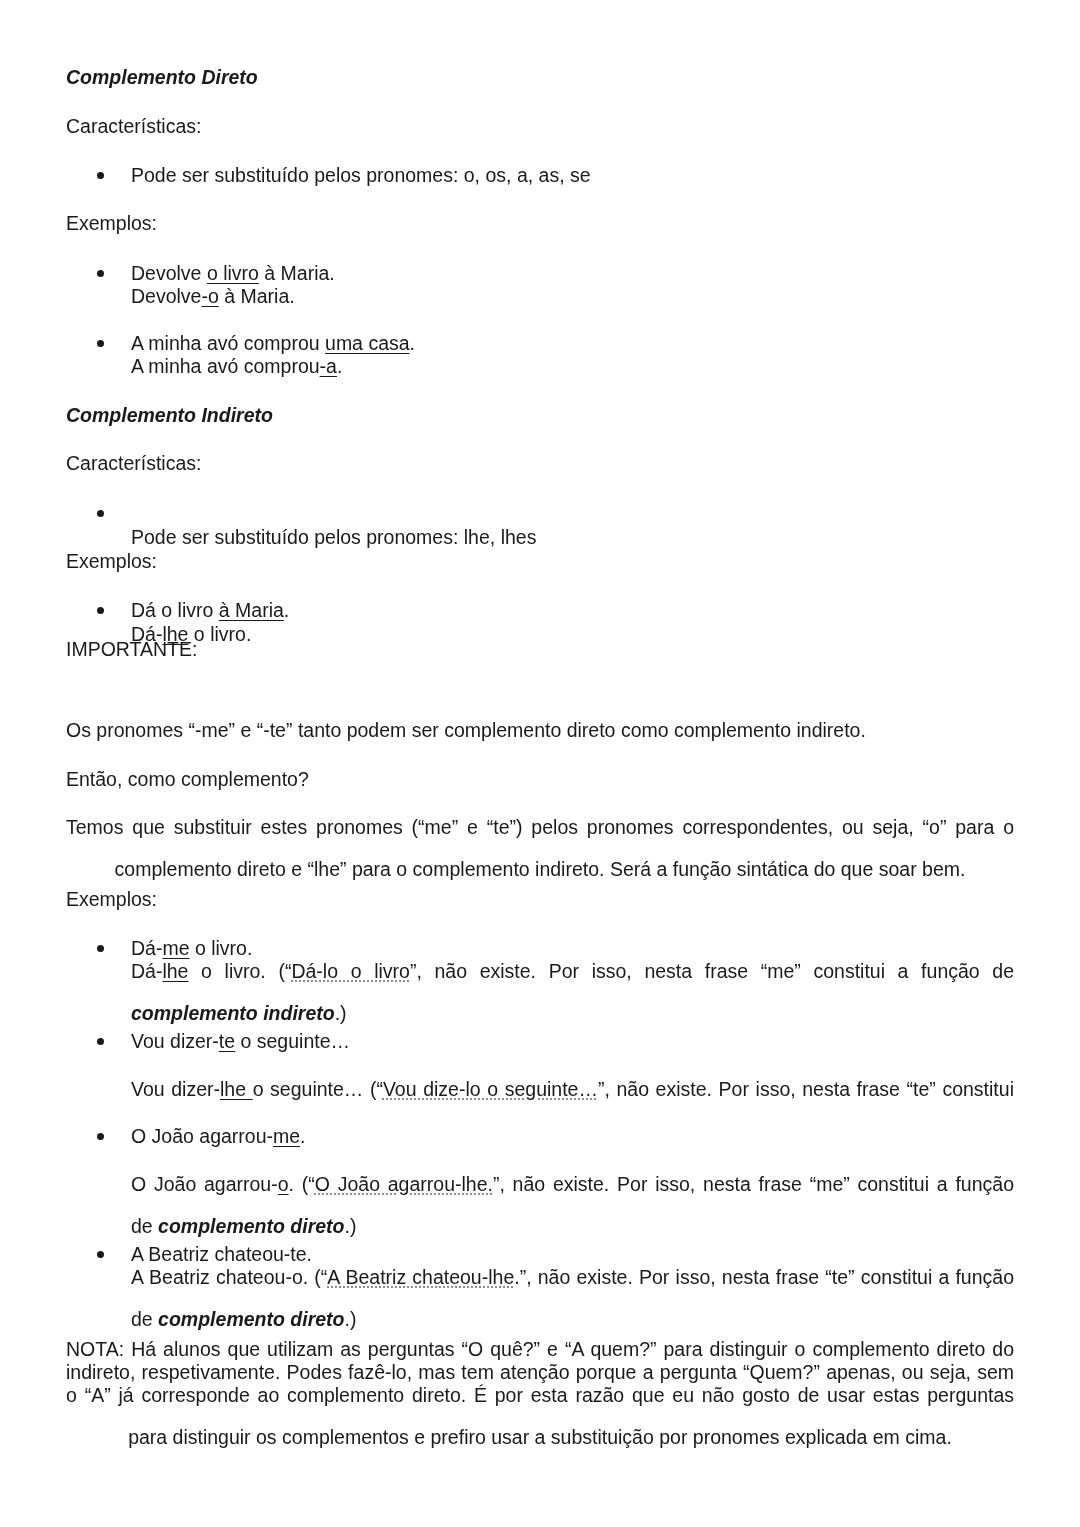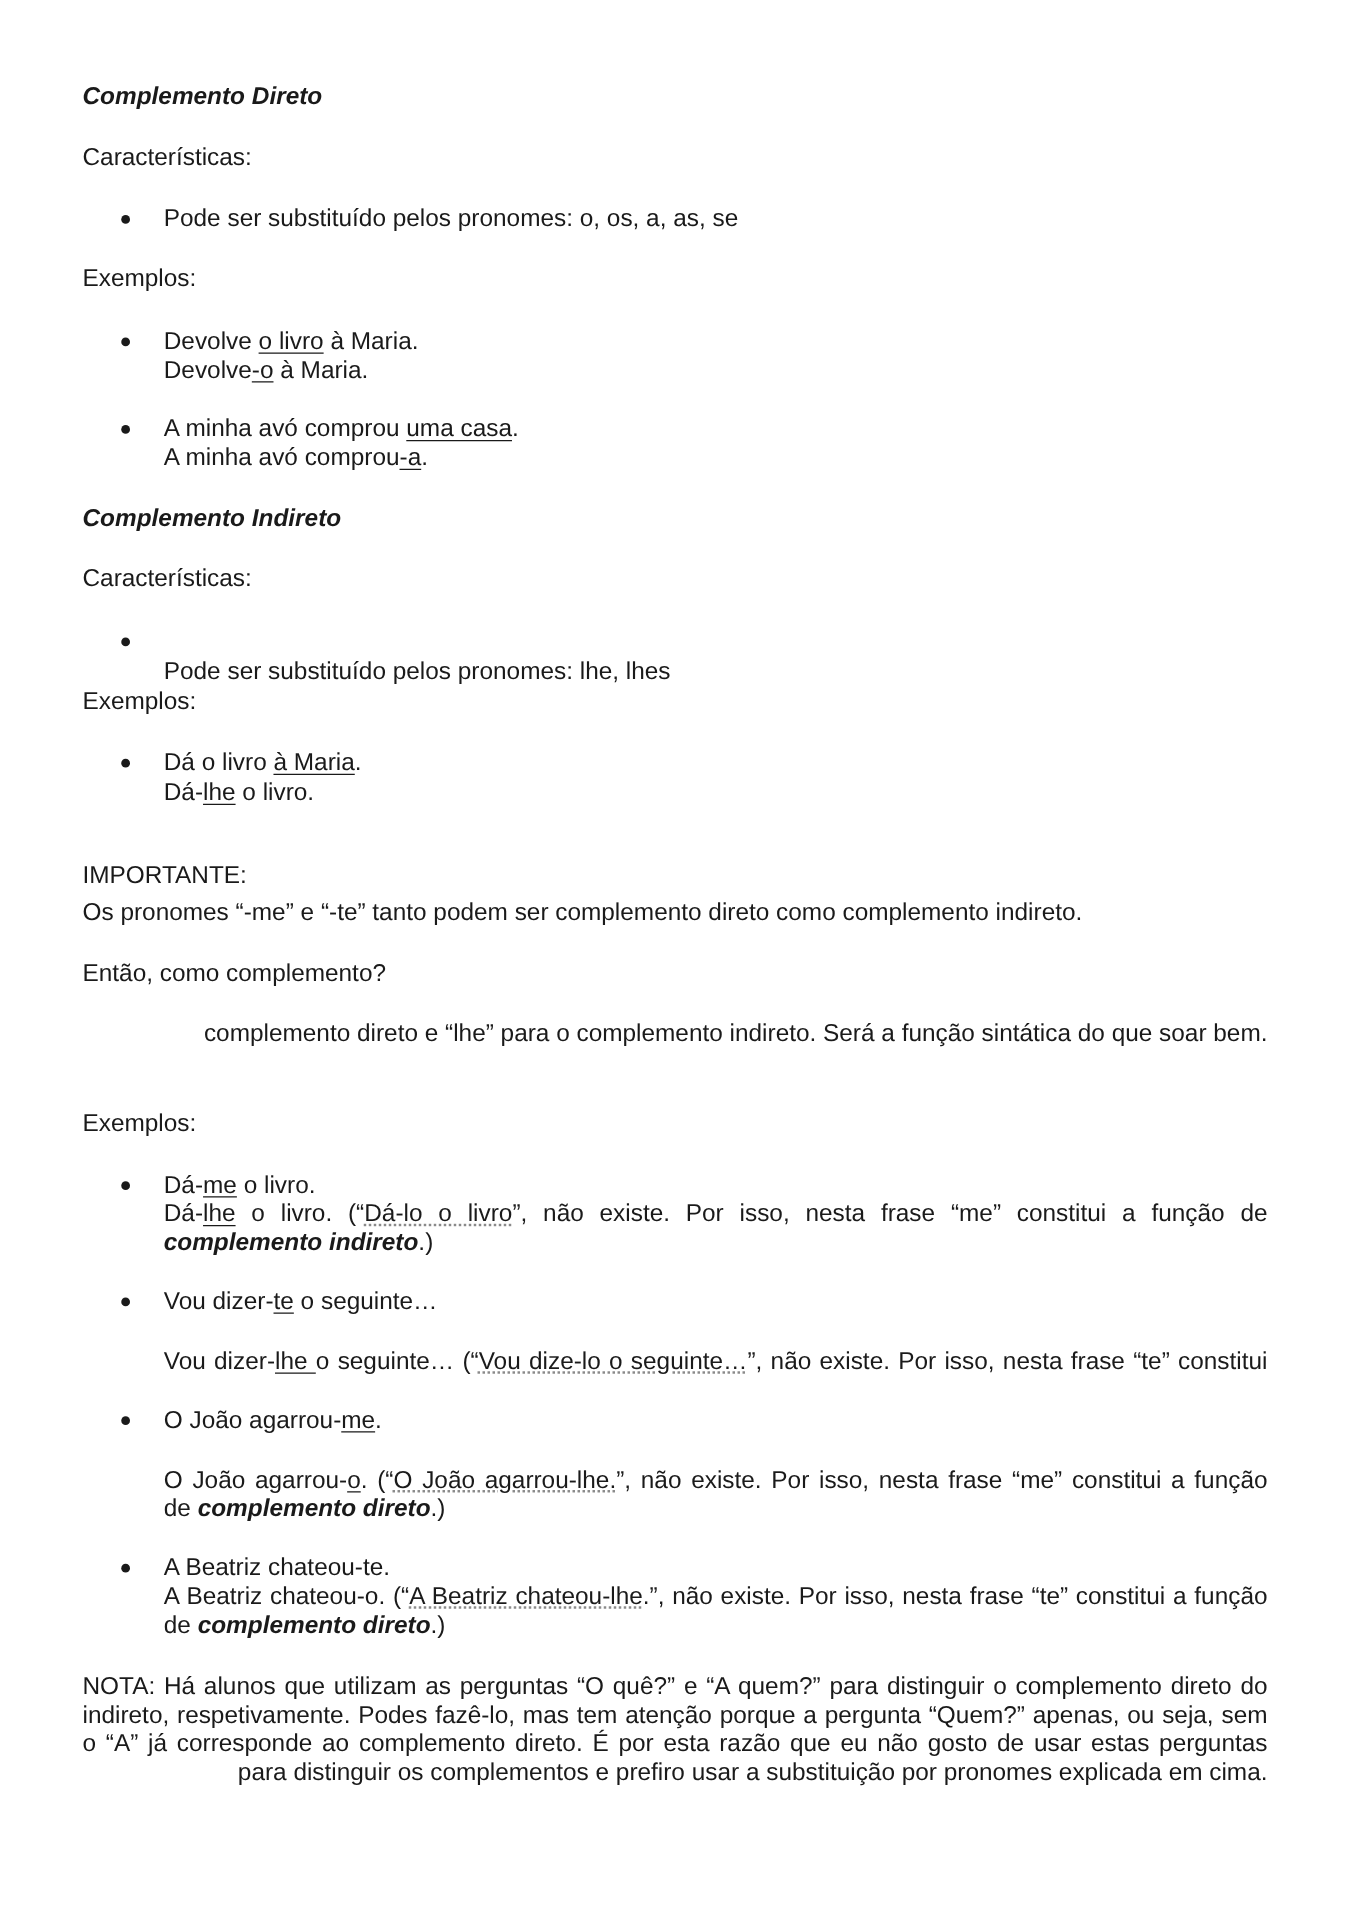--- a/index.html
+++ b/index.html
@@ -7,21 +7,21 @@
          font-family:"Liberation Sans", sans-serif; color:#1a1a1a; font-size:19.5px; }
   .line { position:absolute; left:66px; white-space:nowrap; line-height:23px; }
   .ind { left:131px; }
   .bullet { position:absolute; left:97px; width:7px; height:7px; border-radius:50%; background:#1a1a1a; }
   .b { font-weight:bold;font-style:italic; }
   .u { text-decoration:underline; text-underline-offset:3px; }
   .w { text-decoration:underline dotted #8a8a8a; text-underline-offset:3px; }
   .just { position:absolute; left:131px; width:883px; line-height:23px; text-align:justify; text-align-last:left; }
   .justfull { position:absolute; left:66px; width:948px; line-height:23px; text-align:justify; }
   .jl { display:block; text-align:justify; text-align-last:justify; }
-  .jlast { display:block; text-align:right; }
+  .jlast { display:block; text-align:center;margin-top:19px; }
 </style>
 </head>
 <body>
 
 <div class="line b" style="top:66px">Complemento Direto</div>
 <div class="line" style="top:115px">Características:</div>
 <div class="bullet" style="top:172px"></div>
 <div class="line ind" style="top:164px">Pode ser substituído pelos pronomes: o, os, a, as, se</div>
 <div class="line" style="top:212px">Exemplos:</div>
 
@@ -36,24 +36,25 @@
 <div class="line b" style="top:404px">Complemento Indireto</div>
 <div class="line" style="top:452px">Características:</div>
 <div class="bullet" style="top:510px"></div>
 <div class="line ind" style="top:526px">Pode ser substituído pelos pronomes: lhe, lhes</div>
 <div class="line" style="top:550px">Exemplos:</div>
 
 <div class="bullet" style="top:607px"></div>
 <div class="line ind" style="top:599px"><span>Dá o livro </span><span class="u">à Maria</span><span>.</span></div>
 <div class="line ind" style="top:623px"><span>Dá-</span><span class="u">lhe</span><span> o livro.</span></div>
 
-<div class="line" style="top:689px">IMPORTANTE:</div>
+<div class="line" style="top:638px">IMPORTANTE:</div>
 <div class="line" style="top:719px">Os pronomes “-me” e “-te” tanto podem ser complemento direto como complemento indireto.</div>
 <div class="line" style="top:768px">Então, como complemento?</div>
 <div class="justfull" style="top:816px">
+  <span class="jl">Temos que substituir estes pronomes (“me” e “te”) pelos pronomes correspondentes, ou seja, “o” para o</span>
   <span class="jlast">complemento direto e “lhe” para o complemento indireto. Será a função sintática do que soar bem.</span>
 </div>
 <div class="line" style="top:888px">Exemplos:</div>
 
 <div class="bullet" style="top:945px"></div>
 <div class="line ind" style="top:937px"><span>Dá-</span><span class="u">me</span><span> o livro.</span></div>
 <div class="just" style="top:960px">
   <span class="jl"><span>Dá-</span><span class="u">lhe</span><span> o livro.  (“</span><span class="w">Dá-lo o livro</span><span>”, não existe. Por isso, nesta frase “me” constitui a função de</span></span>
   <span class="jlast"><span class="b">complemento indireto</span><span>.)</span></span>
 </div>

